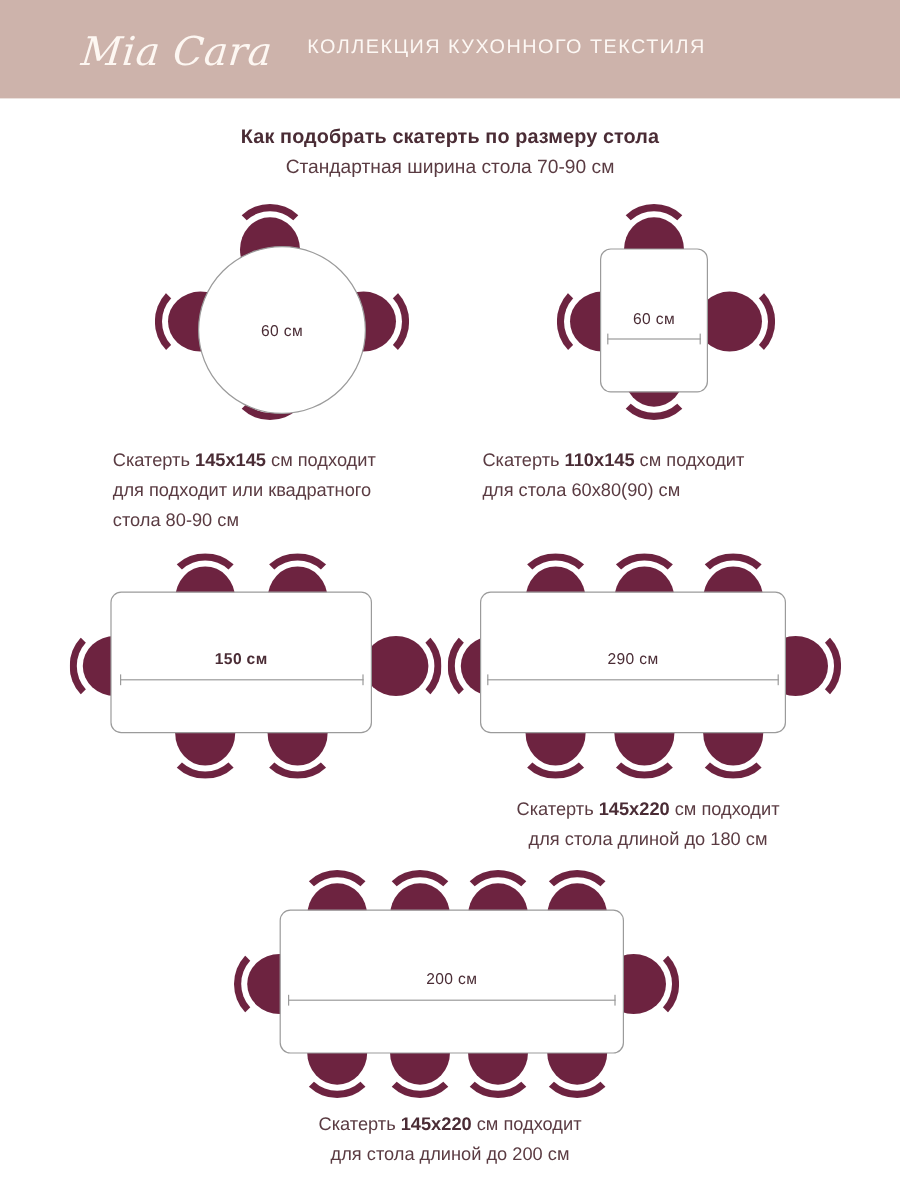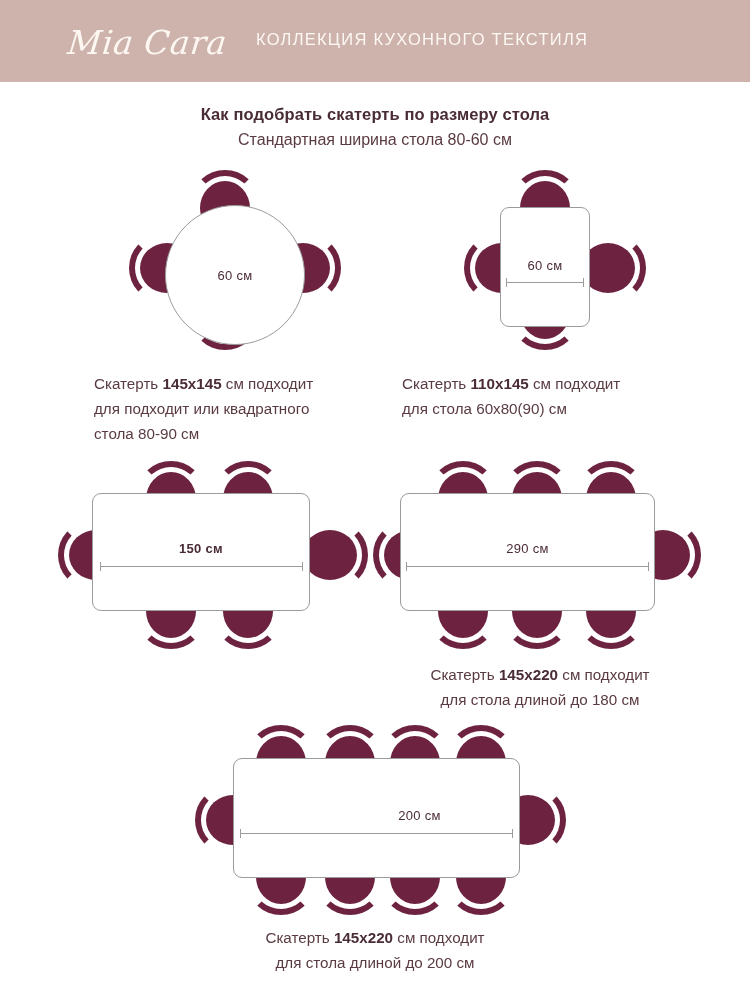--- a/index.html
+++ b/index.html
@@ -161,21 +161,21 @@
 </style>
 </head>
 <body>
 
 <div class="header">
   <div class="brand-logo">Mia Cara</div>
   <div class="header-tagline">КОЛЛЕКЦИЯ КУХОННОГО ТЕКСТИЛЯ</div>
 </div>
 
 <div class="page-title">Как подобрать скатерть по размеру стола</div>
-<div class="page-subtitle">Стандартная ширина стола 80-60 см</div>
+<div class="page-subtitle">Стандартная ширина стола 70-90 см</div>
 
 <div class="diagram" style="left:120px; top:165px; width:230px; height:190px;">
 
   <div class="chair top" style="left:72px; top:5px; width:66px; height:46px;">
     <div class="back" style="left:0; top:0; width:66px; height:62px;"></div>
     <div class="seat" style="left:8px; top:11px; width:50px; height:54px;"></div>
   </div>
   <div class="chair bottom" style="left:72px; top:139px; width:66px; height:46px;">
     <div class="back" style="left:0; top:-16px; width:66px; height:62px;"></div>
     <div class="seat" style="left:8px; top:-19px; width:50px; height:54px;"></div>
@@ -358,21 +358,21 @@
   </div>
   <div class="chair left" style="left:5px; top:72px; width:46px; height:66px;">
     <div class="back" style="left:0; top:0; width:62px; height:66px;"></div>
     <div class="seat" style="left:11px; top:8px; width:54px; height:50px;"></div>
   </div>
   <div class="chair right" style="left:330px; top:72px; width:46px; height:66px;">
     <div class="back" style="left:-16px; top:0; width:62px; height:66px;"></div>
     <div class="seat" style="left:-19px; top:8px; width:54px; height:50px;"></div>
   </div>
   <div class="table-shape rect" style="left:43px; top:43px; width:287px; height:120px;"></div>
-  <div class="measure-label" style="left:43px; top:93px; width:287px;padding-left:43px;">200 см</div>
+  <div class="measure-label" style="left:43px; top:93px; width:287px;">200 см</div>
   <div class="measure-arrow" style="left:50px; top:114px; width:273px;">
     <div class="cap l"></div>
     <div class="line"></div>
     <div class="cap r"></div>
   </div>
 </div>
 
 <div class="caption center" style="left:215px; top:925px; width:320px;">
   <div>
     <span>Скатерть </span><b>145x220</b><span> см подходит</span>

